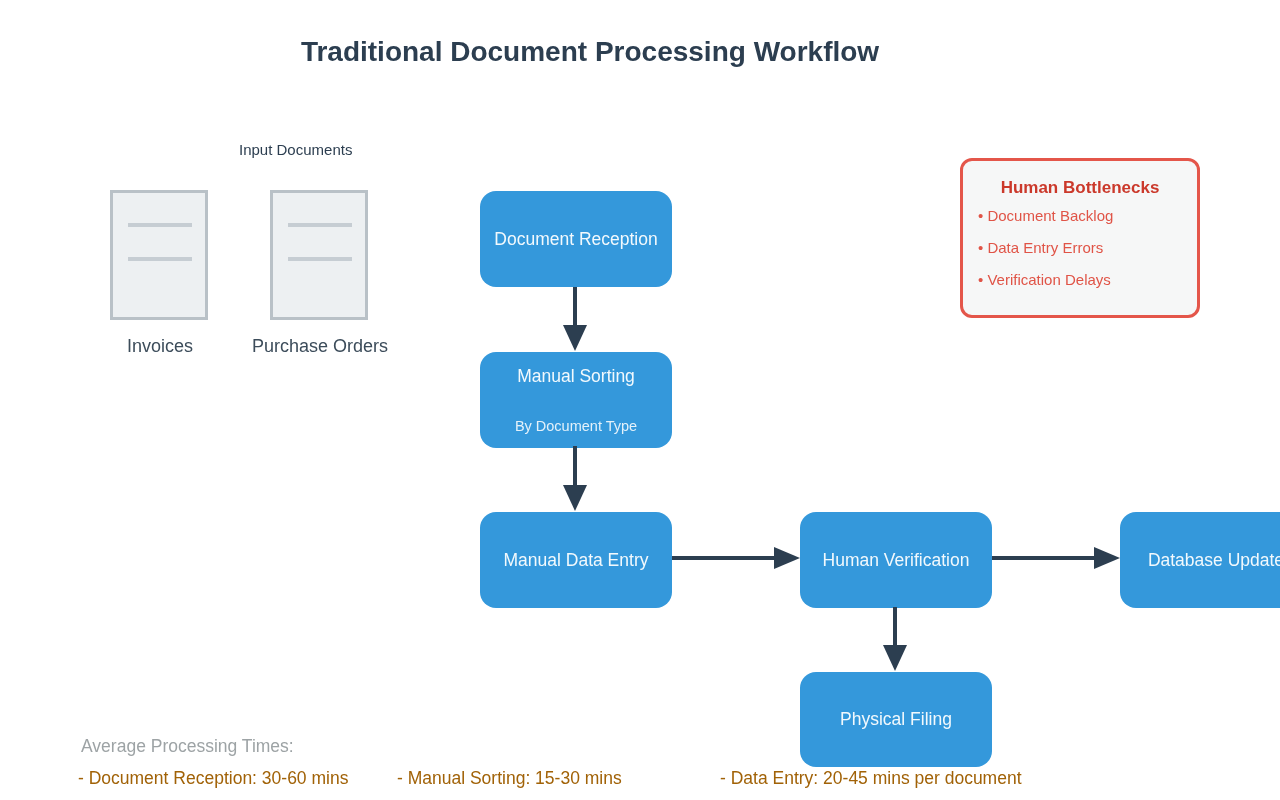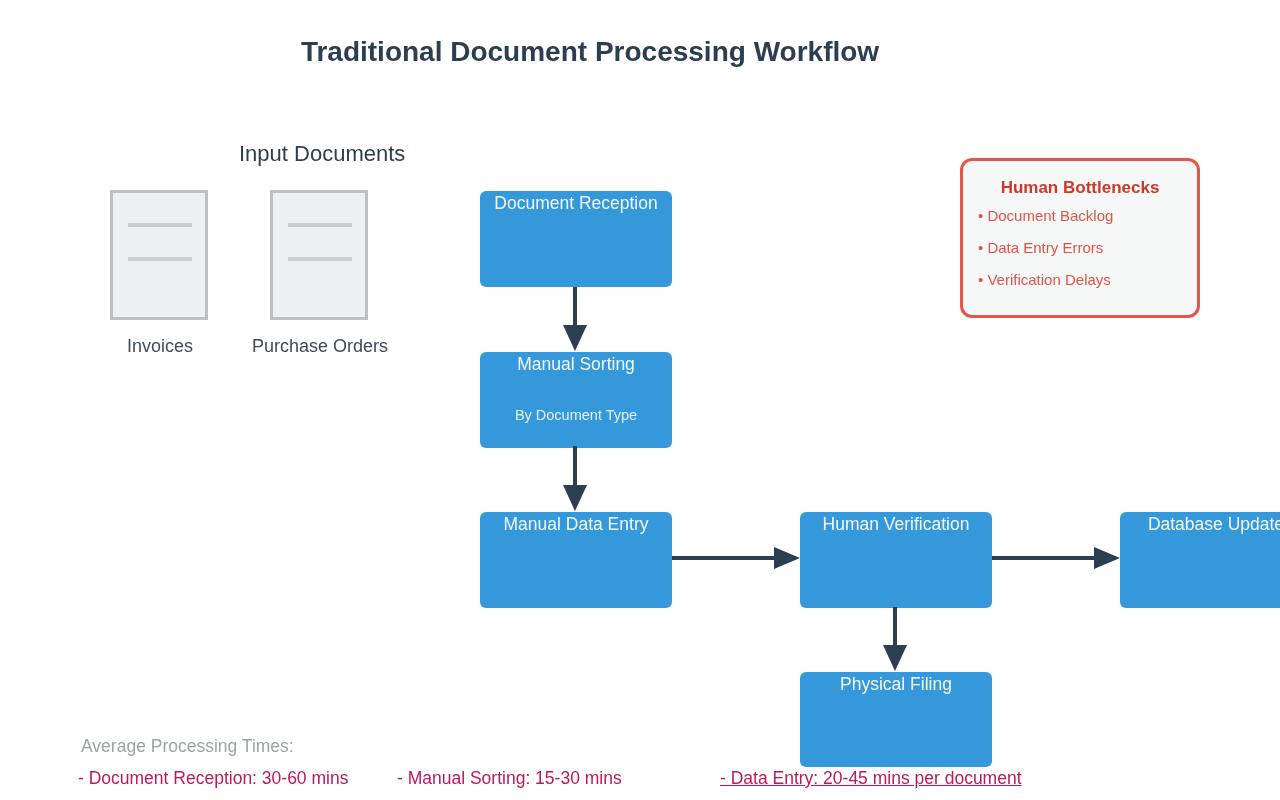--- a/index.html
+++ b/index.html
@@ -15,21 +15,21 @@
   .main-title {
     position: absolute; left: 0; top: 36px; width: 1180px;
     text-align: center;
     font-size: 28px; font-weight: bold;
     color: #2c3e50;
   }
 
   
   .input-label {
     position: absolute; left: 239px; top: 141px;
-    font-size: 22px; color: #2c3e50;
+    font-size: 15px; color: #2c3e50;
   }
   .doc {
     position: absolute; top: 190px;
     width: 98px; height: 130px;
     box-sizing: border-box;
     background: #edf0f2;
     border: 3px solid #b9c1c7;
   }
   .doc-invoices { left: 110px; }
   .doc-purchase-orders { left: 270px; }
@@ -47,24 +47,24 @@
     font-size: 18px; color: #3c4c5a;
   }
   .doc-label-invoices { left: 160px; text-align: right; }
   .doc-label-purchase-orders { left: 320px; }
 
   
   .node {
     position: absolute;
     width: 192px; height: 96px;
     background: #3498db;
-    border-radius: 6px;
+    border-radius: 16px;
     color: #f2f9fd;
     display: flex; flex-direction: column;
-    align-items: center; 
+    align-items: center; justify-content: center;
     text-align: center;
     font-size: 17.5px;
     line-height: 1.4;
   }
   .node .sublabel { font-size: 14.5px; color: #e3f1fa; }
   .node-document-reception { left: 480px; top: 191px; }
   .node-manual-sorting     { left: 480px; top: 352px; gap: 28px; }
   .node-manual-data-entry  { left: 480px; top: 512px; }
   .node-human-verification { left: 800px; top: 512px; }
   .node-database-update    { left: 1120px; top: 512px; }
@@ -120,26 +120,26 @@
   .bn-item-1 { top: 78px; }
   .bn-item-2 { top: 110px; }
 
   
   .apt-title {
     position: absolute; left: 81px; top: 736px;
     font-size: 17.5px; color: #9da3a5;
   }
   .apt-item {
     position: absolute; top: 768px;
-    font-size: 17.5px; color: #be185d;
+    font-size: 17.5px; color: #a16207;
     white-space: nowrap;
   }
   .apt-item-0 { left: 78px; }
   .apt-item-1 { left: 397px; }
-  .apt-item-2 { left: 720px; text-decoration: underline; }
+  .apt-item-2 { left: 720px; }
 </style>
 </head>
 <body>
 
 <div class="main-title">Traditional Document Processing Workflow</div>
 
 <div class="input-label">Input Documents</div>
 
 <div class="doc doc-invoices">
   <div class="doc-line line-1"></div>

